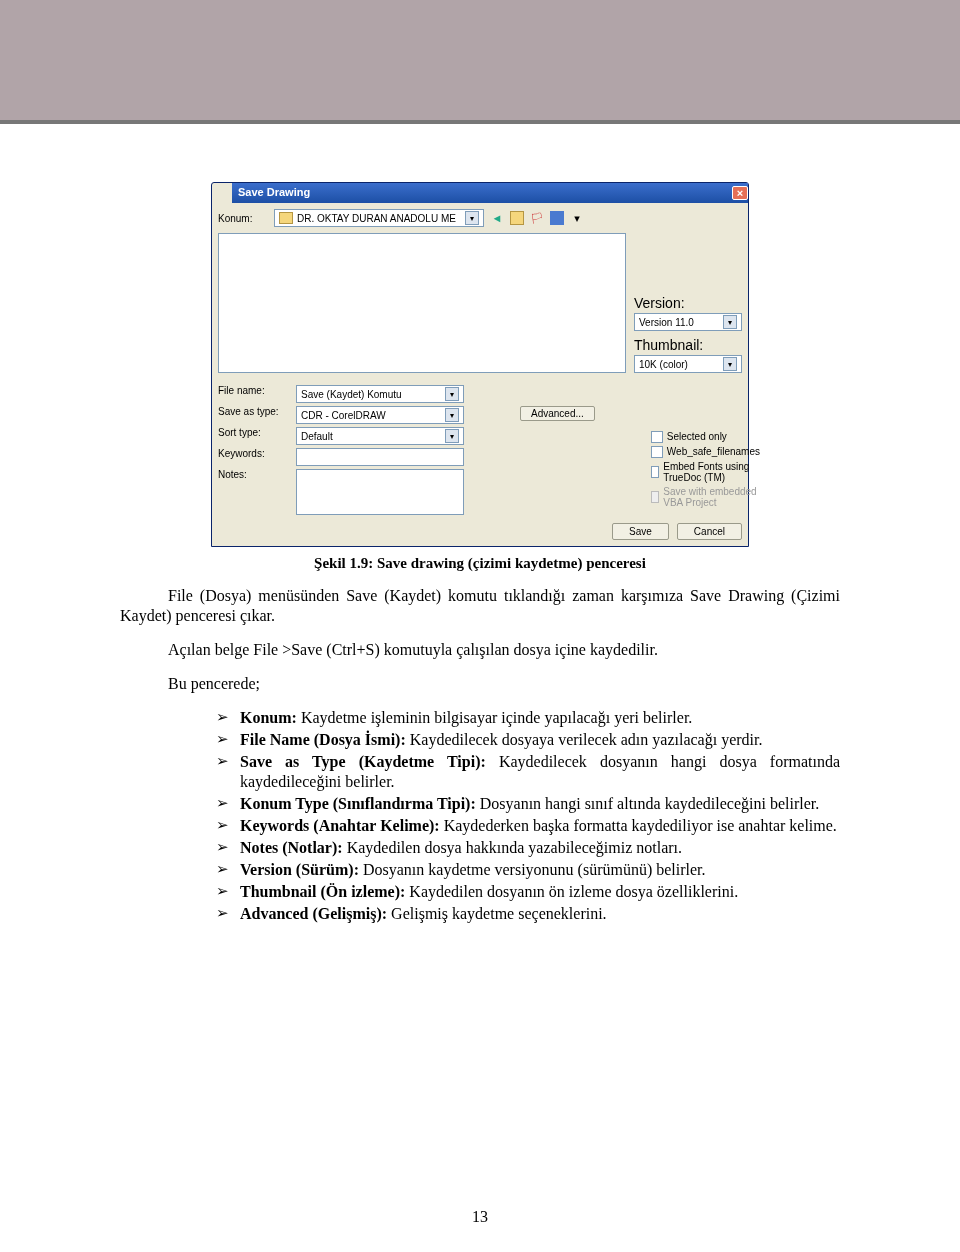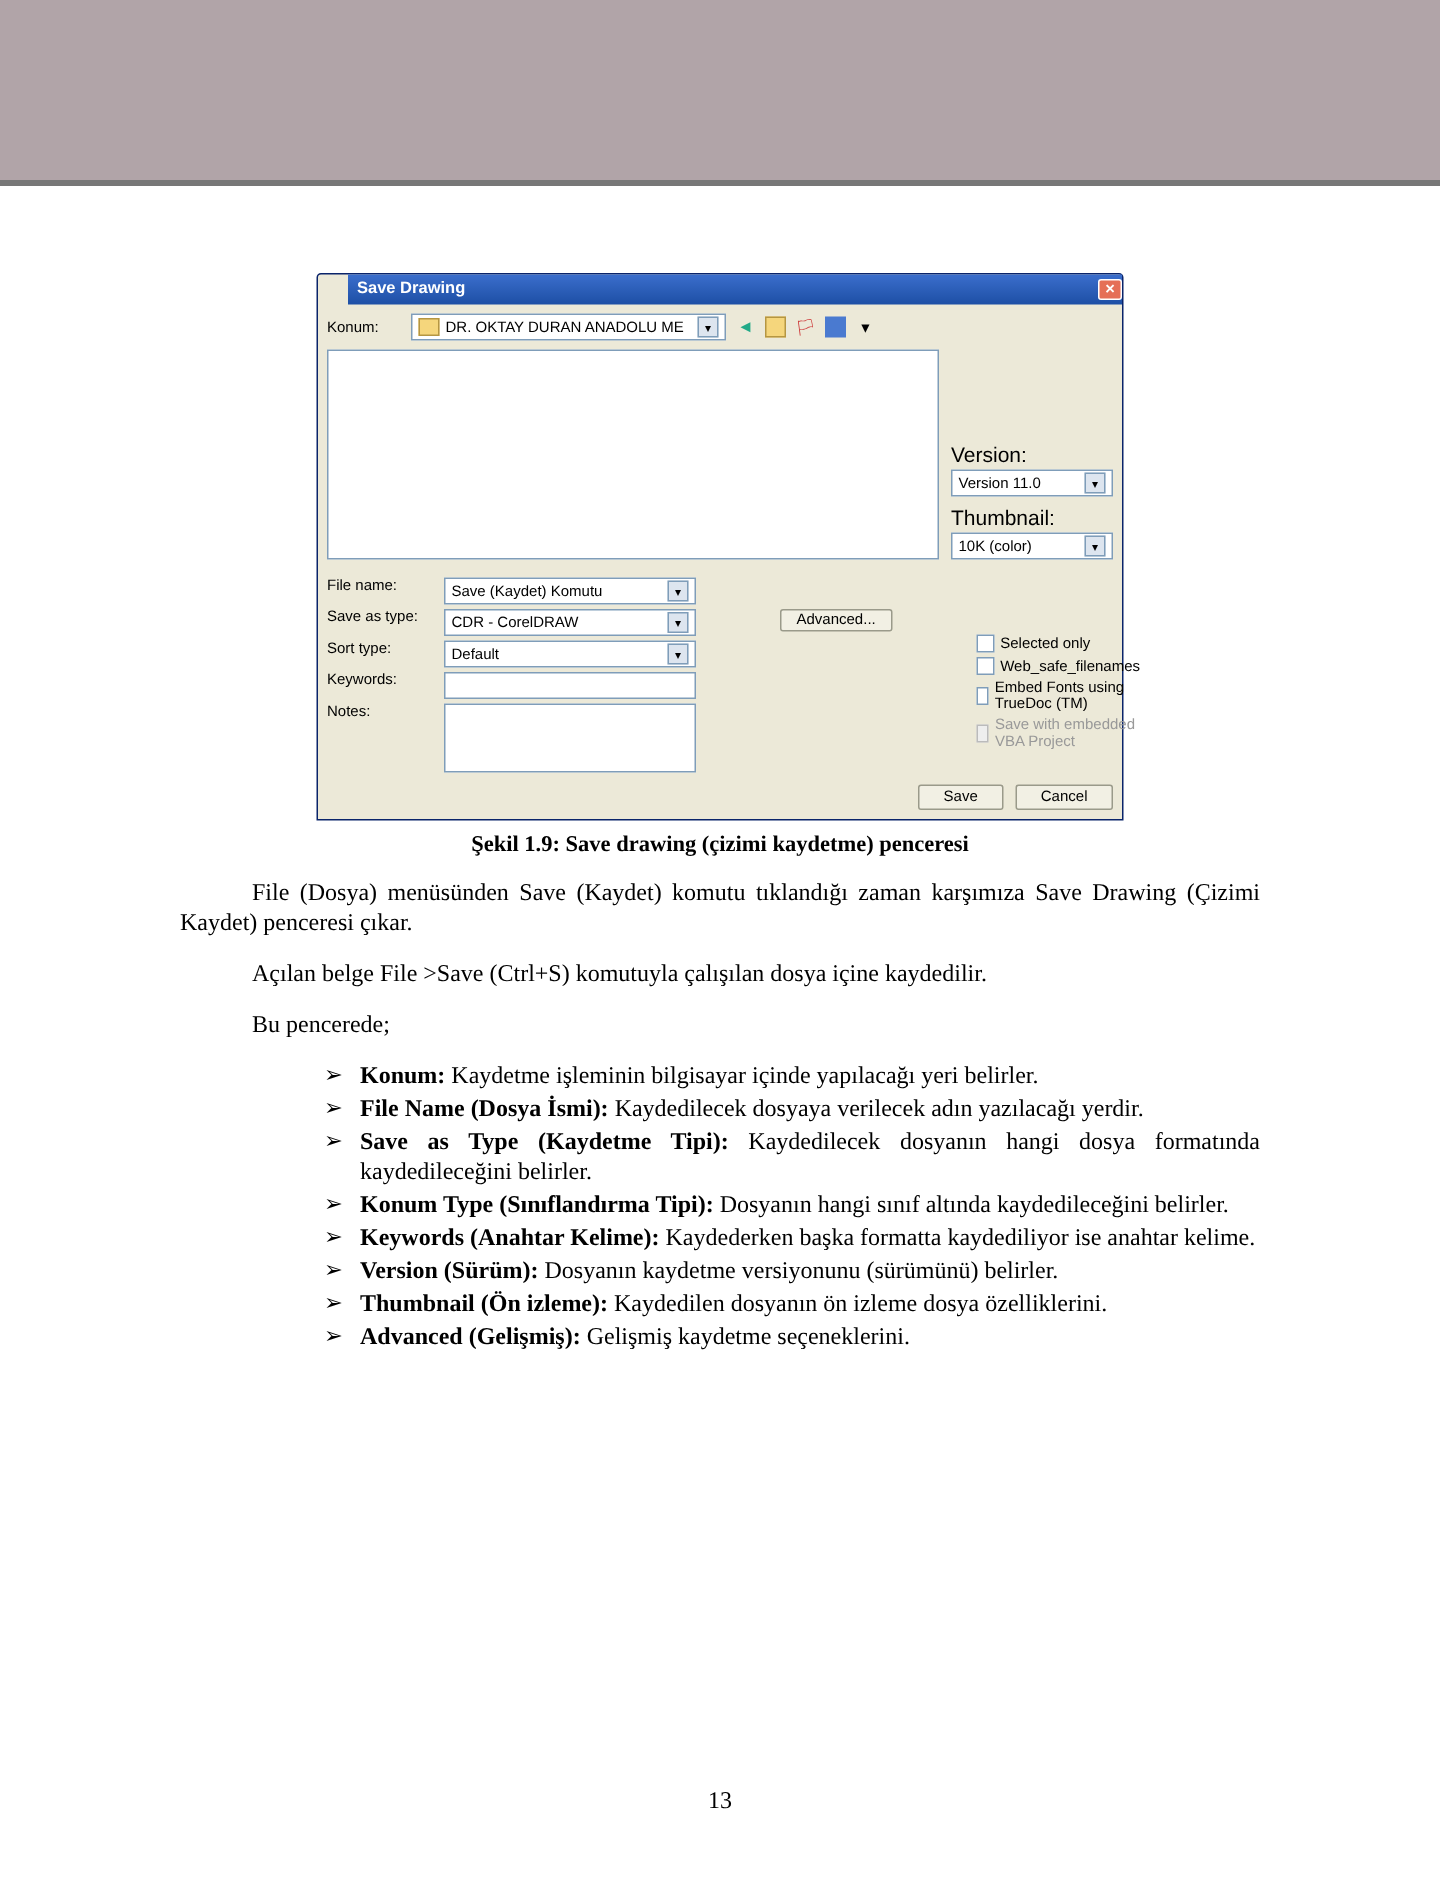--- a/index.html
+++ b/index.html
@@ -176,21 +176,21 @@
   .bullet-list li::before {
     content: "➢";
     position: absolute;
     left: 0;
     top: 0;
     font-size: 15px;
   }
   .bold { font-weight: bold; }
   .page-num {
     position: absolute;
-    bottom: 42px;
+    bottom: 26px;
     left: 0; right: 0;
     text-align: center;
     font-size: 16px;
   }
 </style>
 </head>
 <body>
 
 <div class="top-banner"></div>
 
@@ -263,21 +263,21 @@
             </div>
             <div class="field-row">
               <span class="lbl">Keywords:</span>
               <div class="textbox"></div>
             </div>
             <div class="field-row">
               <span class="lbl">Notes:</span>
               <div class="notes-box"></div>
             </div>
           </div>
-          <div class="checkbox-col" style="margin-top:44px;">
+          <div class="checkbox-col" style="margin-top:44px;justify-content:center;">
             <div class="cb-row">
               <span class="cb"></span>
               <span>Selected only</span>
             </div>
             <div class="cb-row">
               <span class="cb"></span>
               <span>Web_safe_filenames</span>
             </div>
             <div class="cb-row">
               <span class="cb"></span>
@@ -303,20 +303,21 @@
   <p class="para para-indent">File (Dosya) menüsünden Save (Kaydet) komutu tıklandığı zaman karşımıza Save Drawing (Çizimi Kaydet) penceresi çıkar.</p>
   <p class="para para-indent">Açılan belge File &gt;Save (Ctrl+S) komutuyla çalışılan dosya içine kaydedilir.</p>
   <p class="para para-indent">Bu pencerede;</p>
 
   <ul class="bullet-list">
     <li><span class="bold">Konum:</span><span> Kaydetme işleminin bilgisayar içinde yapılacağı yeri belirler.</span></li>
     <li><span class="bold">File Name (Dosya İsmi):</span><span> Kaydedilecek dosyaya verilecek adın yazılacağı yerdir.</span></li>
     <li><span class="bold">Save as Type (Kaydetme Tipi):</span><span> Kaydedilecek dosyanın hangi dosya formatında kaydedileceğini belirler.</span></li>
     <li><span class="bold">Konum Type (Sınıflandırma Tipi):</span><span> Dosyanın hangi sınıf altında kaydedileceğini belirler.</span></li>
     <li><span class="bold">Keywords (Anahtar Kelime):</span><span> Kaydederken başka formatta kaydediliyor ise anahtar kelime.</span></li>
+    <li><span class="bold">Notes (Notlar):</span><span> Kaydedilen dosya hakkında yazabileceğimiz notları.</span></li>
     <li><span class="bold">Version (Sürüm):</span><span> Dosyanın kaydetme versiyonunu (sürümünü) belirler.</span></li>
     <li><span class="bold">Thumbnail (Ön izleme):</span><span> Kaydedilen dosyanın ön izleme dosya özelliklerini.</span></li>
     <li><span class="bold">Advanced (Gelişmiş):</span><span> Gelişmiş kaydetme seçeneklerini.</span></li>
   </ul>
 
 </div>
 
 <div class="page-num">13</div>
 
 </body></html>

